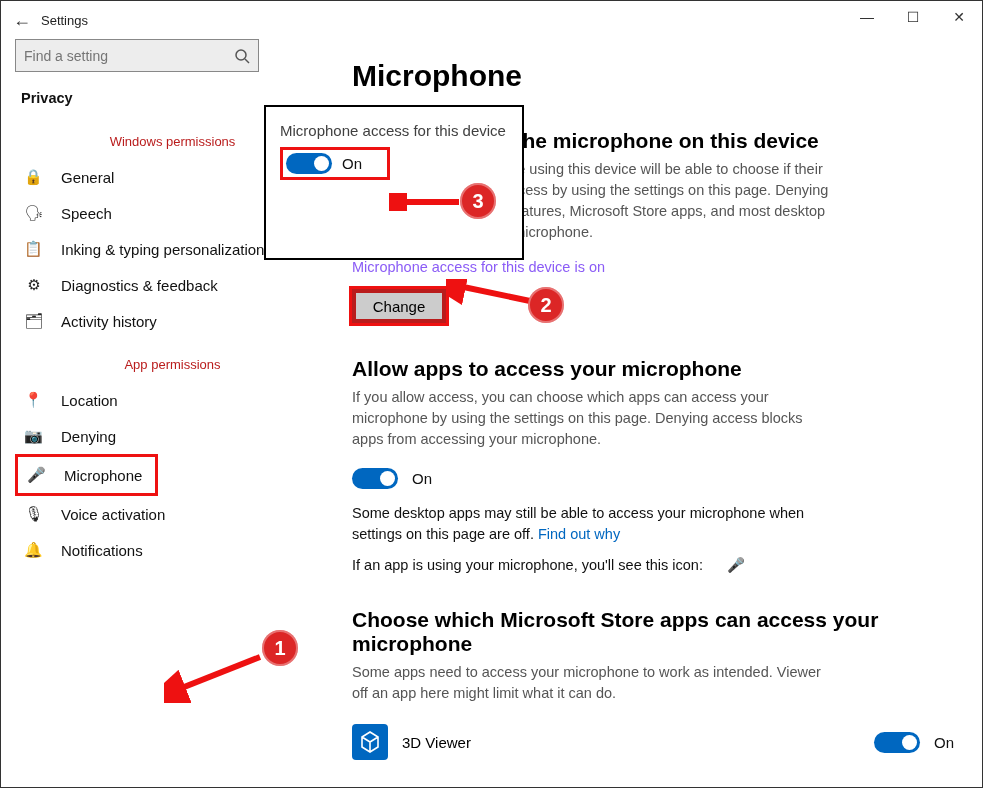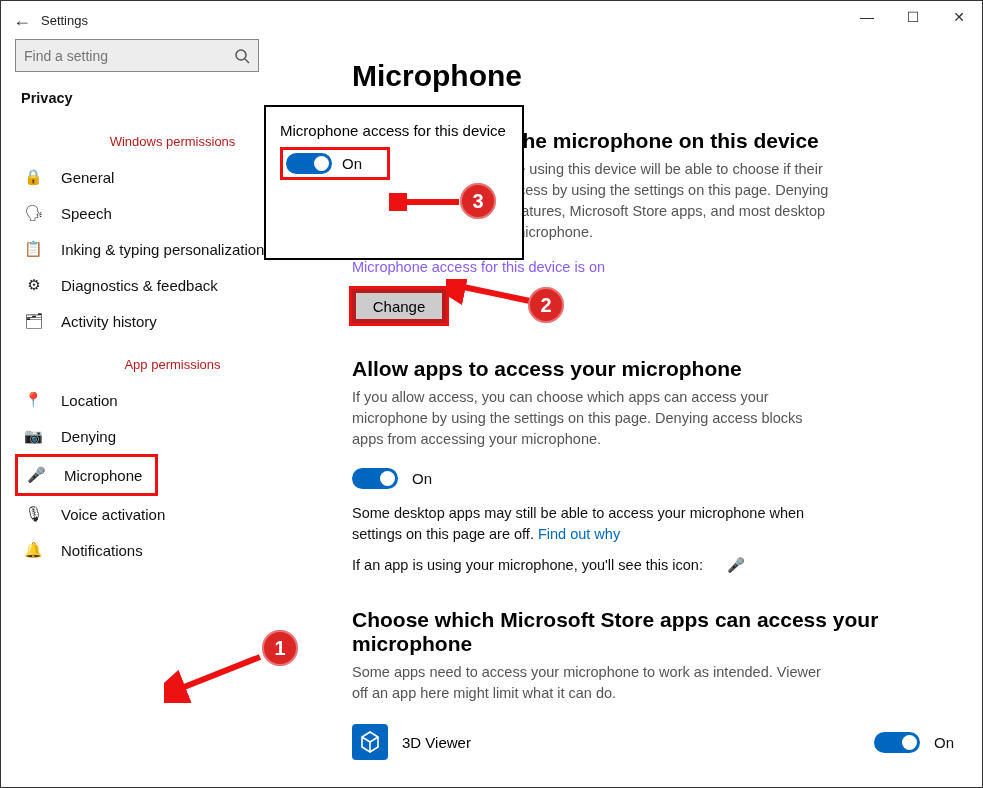--- a/index.html
+++ b/index.html
@@ -35,21 +35,21 @@
 .toggle-row { display:flex; align-items:center; gap:14px; padding:8px 0 14px 0;}
 .toggle { width:46px; height:21px; border-radius:11px; background:#0067c0; position:relative; cursor:pointer;}
 .toggle .knob { position:absolute; right:3px; top:3px; width:15px; height:15px; border-radius:50%; background:#fff;}
 .toggle-label { font-size:15px; color:#111; }
 .icon-desc { display:flex; align-items:flex-end; gap:24px;}
 .app-row { display:flex; align-items:center; padding-top:10px;}
 .app-icon { width:36px; height:36px; background:#0067c0; border-radius:4px; display:flex; align-items:center; justify-content:center; color:#fff;}
 .app-name { flex:1; padding-left:14px; font-size:15px;}
 
 .popup { position:absolute; left:263px; top:104px; width:260px; height:155px; background:#fff; border:2px solid #000; z-index:20; padding:14px 14px 0 14px;}
-.popup .ptitle { font-size:15px; color:#000000; line-height:1.35; padding-bottom:6px;}
+.popup .ptitle { font-size:15px; color:#404040; line-height:1.35; padding-bottom:6px;}
 .popup .toggle-wrap { display:flex; align-items:center; gap:10px; border:3px solid #e11; padding:3px 6px 3px 3px; width:110px;}
 .callout { position:absolute; width:36px; height:36px; border-radius:50%; background:#dc2626; color:#fff; font-size:20px; font-weight:600; display:flex; align-items:center; justify-content:center; z-index:25; box-shadow: inset 0 0 0 2px rgba(255,255,255,.35);}
 .watermark { position:absolute; left:12px; top:24px; z-index:30; pointer-events:none; opacity:.78;}
 svg { display:block; }
 </style>
 </head>
 <body>
 
 <div class="window">
 

